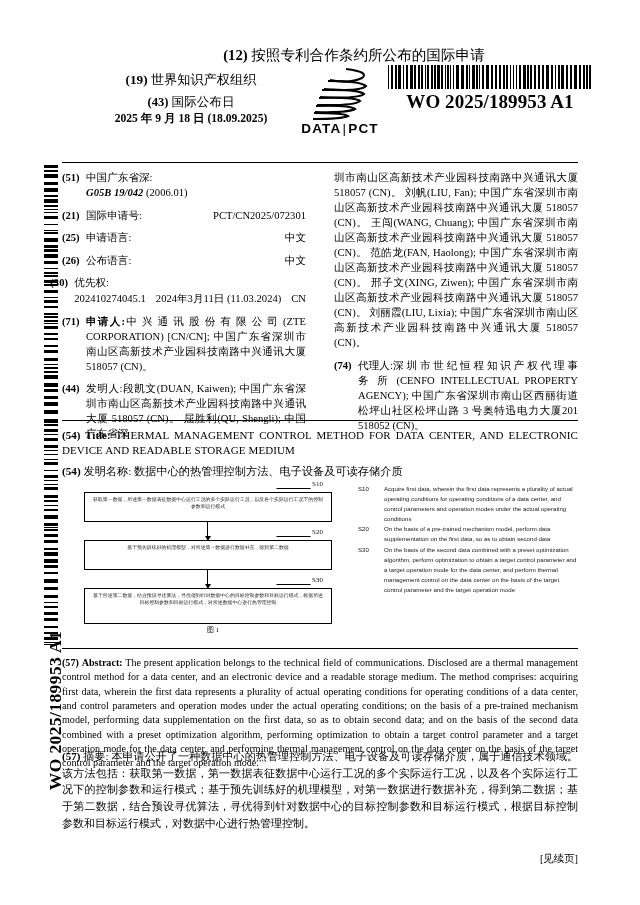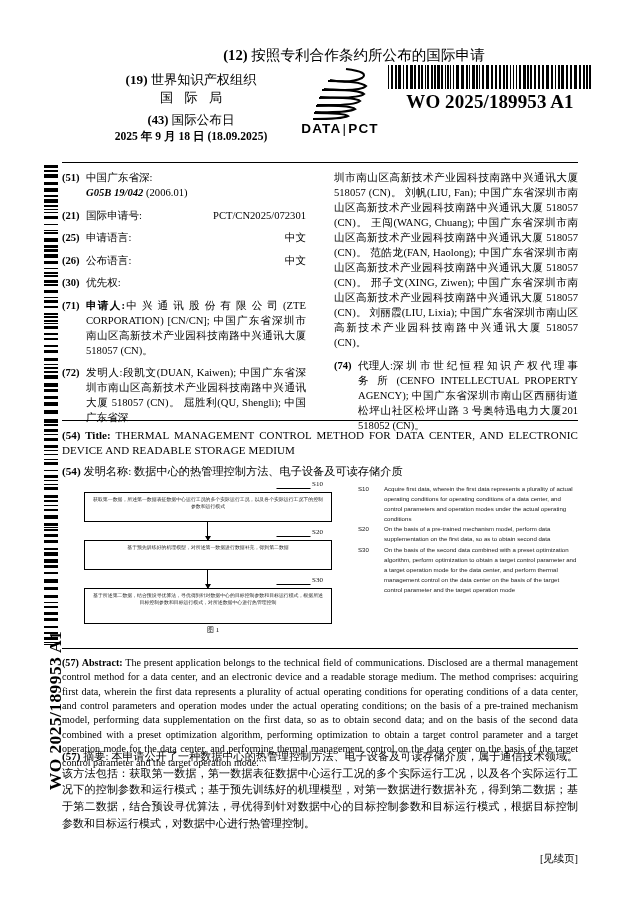--- a/index.html
+++ b/index.html
@@ -509,21 +509,20 @@
       <span class="num">(12)</span>
       <span>按照专利合作条约所公布的国际申请</span>
     </div>
 
     <div class="hdr-row">
       <div class="hdr-left">
         <div class="l1">
           <span class="num">(19)</span>
           <span>世界知识产权组织</span>
         </div>
-        <div class="l2">国 际 局</div>
         <div class="l3">
           <span class="num">(43)</span>
           <span>国际公布日</span>
         </div>
         <div class="l4">2025 年 9 月 18 日 (18.09.2025)</div>
       </div>
 
       <div class="wipo-logo">
         <svg class="helix" viewBox="0 0 80 54">
           <g fill="none" stroke="#000" stroke-width="2.1">
@@ -583,32 +582,37 @@
         <span class="body kv">
           <span class="k">公布语言:</span>
           <span class="v">中文</span>
         </span>
       </div>
 
       <div class="fld">
         <span class="code">(30)</span>
         <span class="body">
           <span>优先权:</span>
+          <span class="prio" style="margin-top:1px;">
+            <span>202410274045.1</span>
+            <span>2024年3月11日 (11.03.2024)</span>
+            <span>CN</span>
+          </span>
         </span>
       </div>
 
       <div class="fld">
         <span class="code">(71)</span>
         <span class="body justify">
           <span style="font-weight:bold">申请人:</span><span>中 兴 通 讯 股 份 有 限 公 司 (ZTE CORPORATION) [CN/CN]; 中国广东省深圳市南山区高新技术产业园科技南路中兴通讯大厦 518057 (CN)。</span>
         </span>
       </div>
 
       <div class="fld">
-        <span class="code">(72)</span>
+        <span class="code">(44)</span>
         <span class="body justify">
           <span>发明人:</span><span>段凯文(DUAN, Kaiwen); 中国广东省深圳市南山区高新技术产业园科技南路中兴通讯大厦 518057 (CN)。 屈胜利(QU, Shengli); 中国广东省深</span>
         </span>
       </div>
     </div>
 
     <div class="bcol right">
       <div class="cont justify">圳市南山区高新技术产业园科技南路中兴通讯大厦 518057 (CN)。 刘帆(LIU, Fan); 中国广东省深圳市南山区高新技术产业园科技南路中兴通讯大厦 518057 (CN)。 王闯(WANG, Chuang); 中国广东省深圳市南山区高新技术产业园科技南路中兴通讯大厦 518057 (CN)。 范皓龙(FAN, Haolong); 中国广东省深圳市南山区高新技术产业园科技南路中兴通讯大厦 518057 (CN)。 邢子文(XING, Ziwen); 中国广东省深圳市南山区高新技术产业园科技南路中兴通讯大厦 518057 (CN)。 刘丽霞(LIU, Lixia); 中国广东省深圳市南山区高新技术产业园科技南路中兴通讯大厦 518057 (CN)。</div>
 
       <div class="fld">

